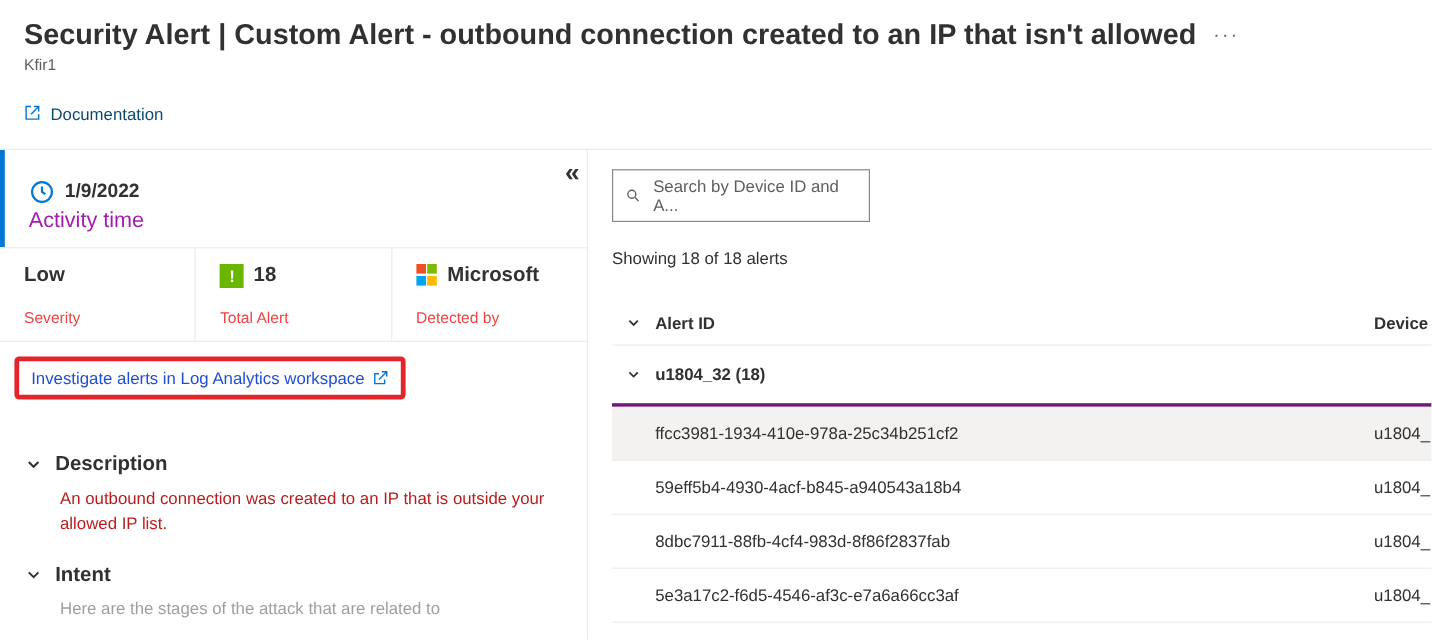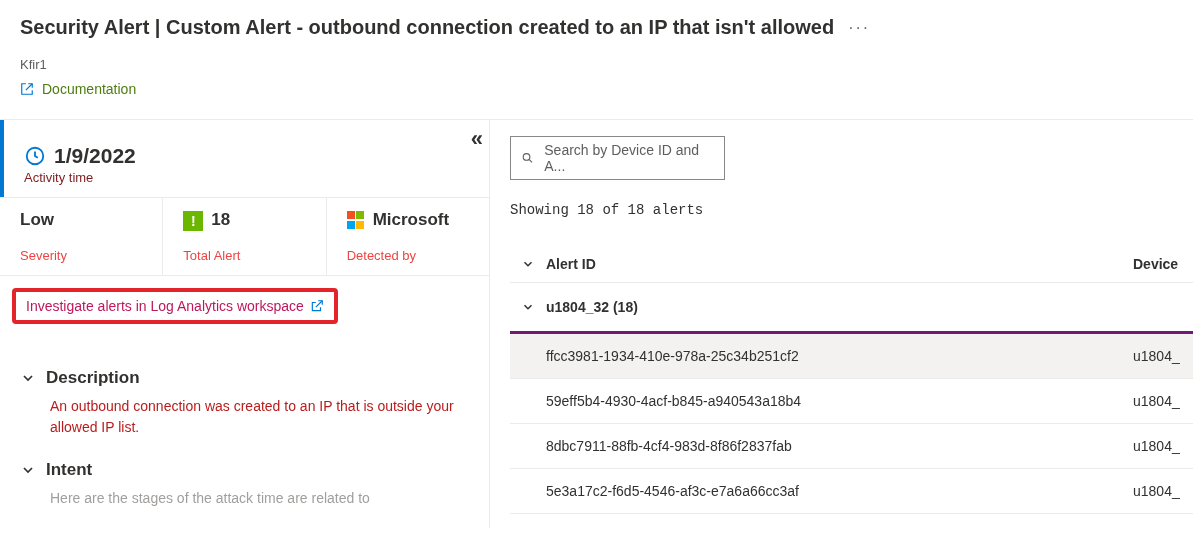--- a/index.html
+++ b/index.html
@@ -8,61 +8,61 @@
     font-family: "Segoe UI", -apple-system, sans-serif;
     font-size: 14px;
     color: #323130;
     background: #fff;
     width: 1193px;
     height: 536px;
     overflow: hidden;
   }
   .header-area { padding: 16px 20px 8px 20px; }
   .title-row { display: flex; align-items: center; gap: 10px; }
-  .page-title { font-size: 20px; font-weight: 600; margin: 0; }
+  .page-title { font-size: 24px; font-weight: 600; margin: 0; }
   .more-dots { font-size: 16px; color: #605e5c; letter-spacing: 2px; padding: 0 4px; }
-  .sub { font-size: 13px; color: #605e5c; margin-top: 18px; }
-  .doc-link { display: inline-flex; align-items: center; gap: 8px; margin-top: 9px; color: #4d7c0f; }
+  .sub { font-size: 13px; color: #605e5c; margin-top: 2px; }
+  .doc-link { display: inline-flex; gap: 8px; margin-top: 26px; color: #0c4a6e; }
   .doc-link svg { width: 14px; height: 14px; stroke: #0078d4; fill: none; stroke-width: 2; }
   .hr { border-top: 1px solid #edebe9; margin-top: 12px; }
   .content { display: flex; height: calc(100% - 128px); }
   .left-panel { width: 490px; border-right: 1px solid #edebe9; position: relative; }
   .collapse-chev { position: absolute; right: 6px; top: 6px; font-size: 22px; font-weight: 600; }
   .activity-block { border-left: 4px solid #0078d4; padding: 24px 20px 12px 20px; }
   .act-row { display: flex; align-items: center; gap: 8px; }
   .act-row svg { width: 22px; height: 22px; stroke: #0078d4; fill: none; stroke-width: 2; }
-  .act-date { font-size: 21px; font-weight: 600; text-align: right; }
-  .act-label { font-size: 13px; color: #7f1d1d; margin-top: 2px; }
+  .act-date { font-size: 16px; font-weight: 600; text-align: right; }
+  .act-label { font-size: 18px; color: #a21caf; margin-top: 2px; }
   .tile-row { display: flex; border-top: 1px solid #edebe9; border-bottom: 1px solid #edebe9; }
   .tile { flex: 1; padding: 12px 20px; }
   .tile + .tile { border-left: 1px solid #edebe9; }
   .tile-val { font-size: 17px; font-weight: 600; display: flex; align-items: center; gap: 8px; }
   .tile-label { font-size: 13px; color: #ef4444; margin-top: 18px; }
   .sev-low { }
   .alert-badge { width: 20px; height: 20px; background: #6bb700; display: inline-flex; align-items:center; justify-content:center; color:#fff; font-weight:bold; font-size:14px; position:relative; top:1px;}
   .ms-logo { display:inline-flex; flex-wrap:wrap; width:18px; height:18px; gap:1px; }
   .ms-logo span { width:8px; height:8px; }
   .ms1{background:#f25022;}.ms2{background:#7fba00;}.ms3{background:#00a4ef;}.ms4{background:#ffb900;}
   .invest-link-wrap { margin: 12px 12px; }
   .invest-link-box { display:inline-flex; align-items:center; gap:6px; padding: 6px 10px; border: 4px solid #e3242b; border-radius: 4px; }
-  .invest-link-box a { color: #be185d; text-decoration: none; font-size: 14px; }
+  .invest-link-box a { color: #1d4ed8; text-decoration: none; font-size: 14px; }
   .invest-link-box svg { width:14px; height:14px; stroke:#0078d4; fill:none; stroke-width:2; }
   .section { padding: 10px 20px; }
   .sec-head { display:flex; align-items:center; gap:10px; font-size:17px; font-weight:600; margin: 22px 0 8px 0;}
   .sec-head svg { width:16px; height:16px; stroke:#323130; fill:none; stroke-width:2.5; }
   .sec-body { font-size: 14px; color: #b91c1c; padding-left: 30px; line-height: 1.5; }
   
   .right-panel { flex: 1; padding: 16px 0 0 20px; }
   .search-box { display:inline-flex; align-items:center; gap:10px; border:1px solid #8a8886; padding: 5px 10px; width: 215px; color:#605e5c; font-size:14px;}
   .search-box svg { width:14px; height:14px; stroke:#605e5c; fill:none; stroke-width:2; }
-  .showing { margin: 22px 0 28px 0; font-size: 14px; font-family: Liberation Mono, monospace; }
+  .showing { margin: 22px 0 28px 0; font-size: 14px; }
   .grid-head { display:flex; align-items:center; padding: 10px 0; font-weight:600; border-bottom:1px solid #edebe9; font-size:14px;}
   .col-chev { width: 36px; display:flex; justify-content:center; }
   .col-alert { flex: 1; }
-  .col-device { width: 60px; }
+  .col-device { width: 48px; }
   .group-row { display:flex; align-items:center; padding: 16px 0; font-weight:600; border-bottom:3px solid #701a75; }
   .data-row { display:flex; align-items:center; padding: 14px 0; border-bottom:1px solid #edebe9; }
   .data-row.sel { background:#f3f2f1; }
   .data-row .col-chev { }
   .cell-text { font-size: 14px; }
   .chev-svg { width:14px; height:14px; stroke:#323130; fill:none; stroke-width:2.5; }
 </style>
 </head>
 <body>
 
@@ -143,21 +143,21 @@
         <span>Description</span>
       </div>
       <div class="sec-body">An outbound connection was created to an IP that is outside your allowed IP list.</div>
 
       <div class="sec-head">
         <svg class="chev-svg" viewBox="0 0 24 24">
             <path d="M6 9l6 6 6-6"></path>
           </svg>
         <span>Intent</span>
       </div>
-      <div class="sec-body" style="color:#a19f9d;">Here are the stages of the attack time are related to</div>
+      <div class="sec-body" style="color:#a19f9d;">Here are the stages of the attack that are related to</div>
     </div>
   </div>
 
   <div class="right-panel">
     <div class="search-box">
       <svg viewBox="0 0 24 24">
           <circle cx="10" cy="10" r="6"></circle>
           <path d="M20 20l-5-5"></path>
         </svg>
       <span>Search by Device ID and A...</span>

